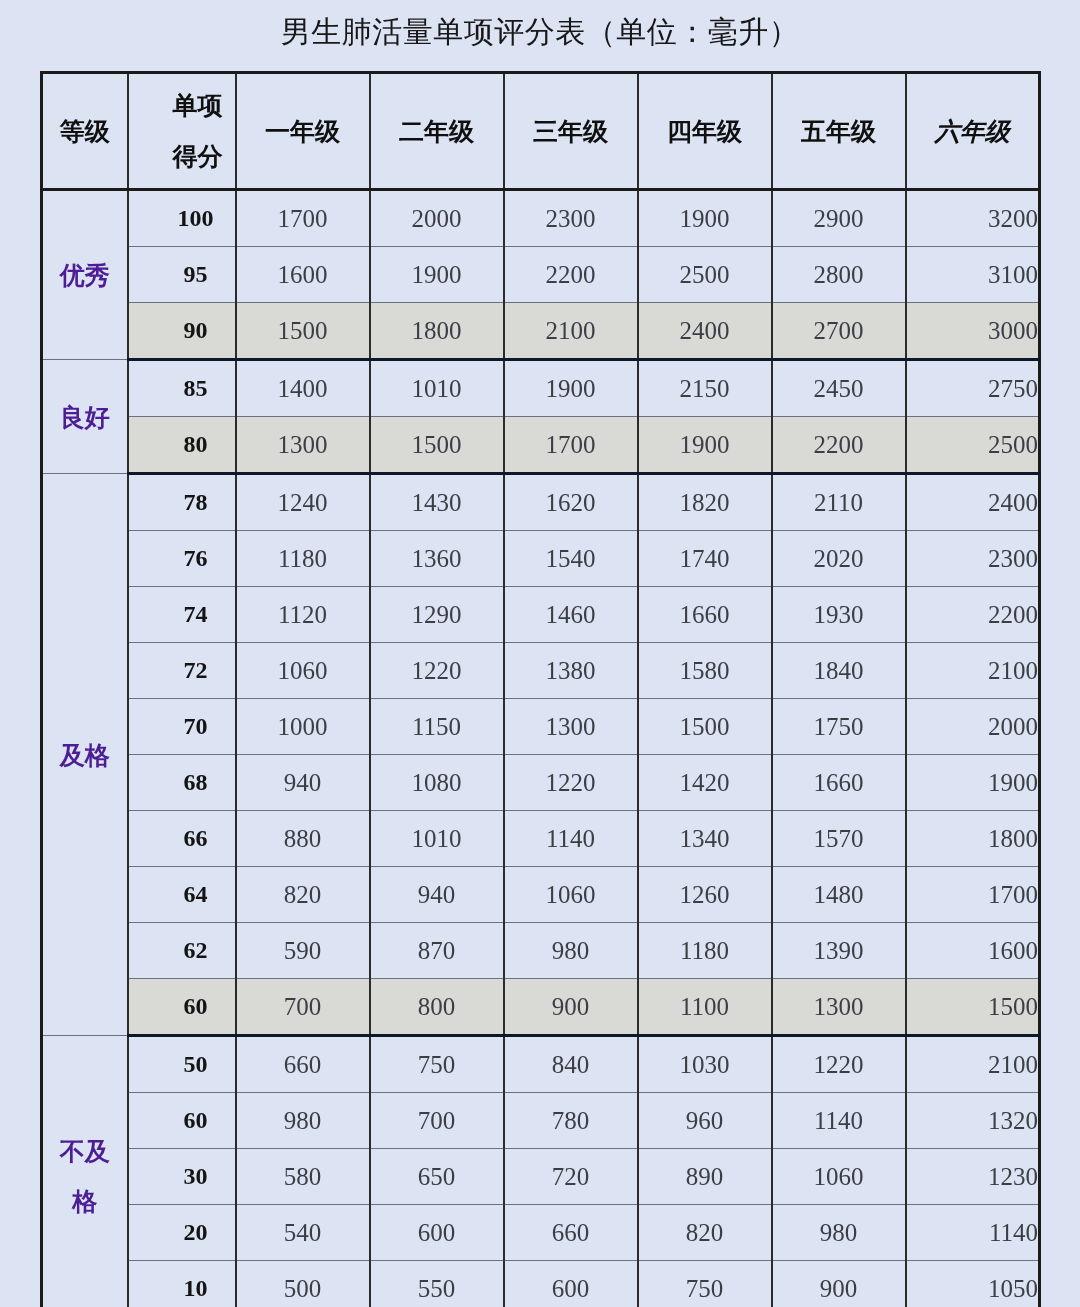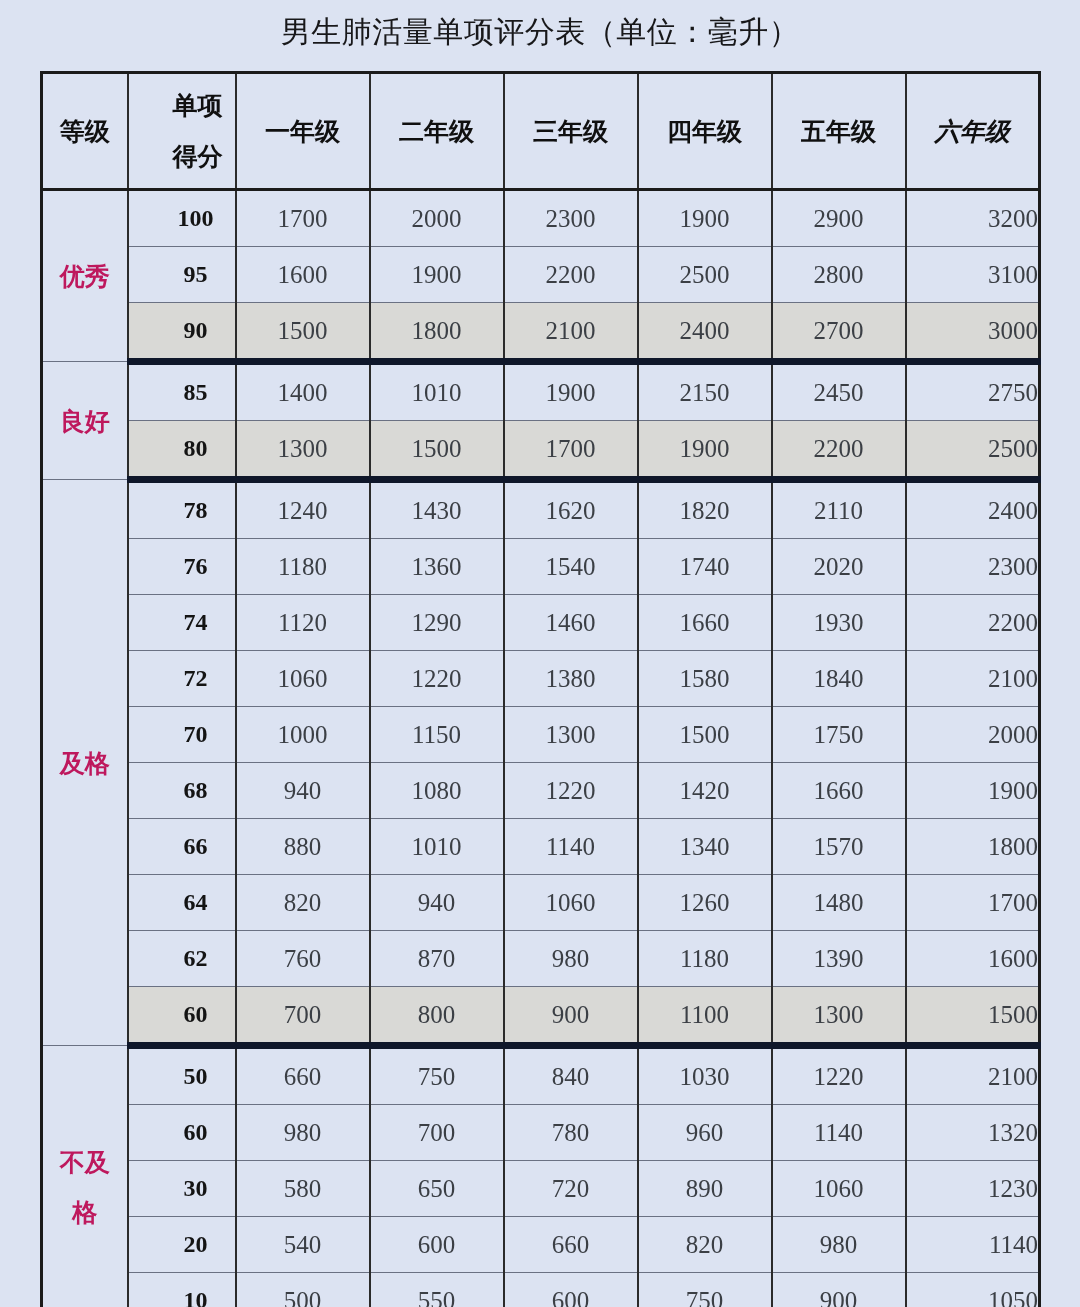--- a/index.html
+++ b/index.html
@@ -75,21 +75,21 @@
     vertical-align: middle;
     border-right: 2px solid #2b2b2b;
     border-bottom: 1.5px solid #6a7183;
     background: #dce3f2;
   }
   tbody td:last-child { border-right: none; text-align: right; }
 
   td.grade-cell {
     font-size: 25px;
     font-weight: bold;
-    color: #be185d;
+    color: #4c1d95;
     font-family: "Liberation Sans", sans-serif;
     background: #dce3f2 !important;
     line-height: 2.0;
     border-right: 2px solid #2b2b2b;
   }
   td.score-cell {
     font-size: 24px;
     font-weight: bold;
     color: #141414;
     font-family: "Liberation Serif", serif;
@@ -97,21 +97,21 @@
   }
   td.val-cell {
     font-size: 25px;
     font-weight: normal;
     color: #3b3f45;
     font-family: "Liberation Serif", serif;
   }
   tr.hl td.score-cell,
   tr.hl td.val-cell { background: #d9d9d6; }
 
-  tr.group-end td { border-bottom: 7px solid #0f172a; }
+  tr.group-end td { border-bottom: 3px solid #0f172a; }
   tbody tr:last-child td { border-bottom: none; }
 </style>
 </head>
 <body>
 
 <div class="page">
 
   <div class="title">男生肺活量单项评分表（单位：毫升）</div>
 
   <table class="score-table">
@@ -256,21 +256,21 @@
           <td class="score-cell">64</td>
           <td class="val-cell">820</td>
           <td class="val-cell">940</td>
           <td class="val-cell">1060</td>
           <td class="val-cell">1260</td>
           <td class="val-cell">1480</td>
           <td class="val-cell">1700</td>
         </tr>
         <tr>
           <td class="score-cell">62</td>
-          <td class="val-cell">760</td>
+          <td class="val-cell">590</td>
           <td class="val-cell">870</td>
           <td class="val-cell">980</td>
           <td class="val-cell">1180</td>
           <td class="val-cell">1390</td>
           <td class="val-cell">1600</td>
         </tr>
         <tr class="hl group-end">
           <td class="score-cell">60</td>
           <td class="val-cell">700</td>
           <td class="val-cell">800</td>

